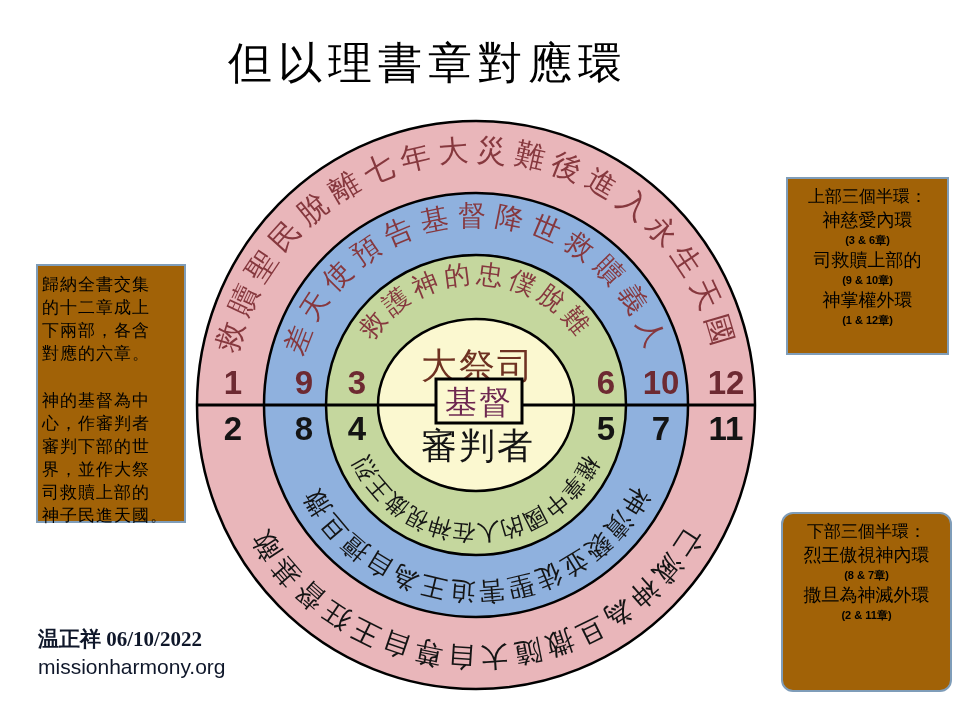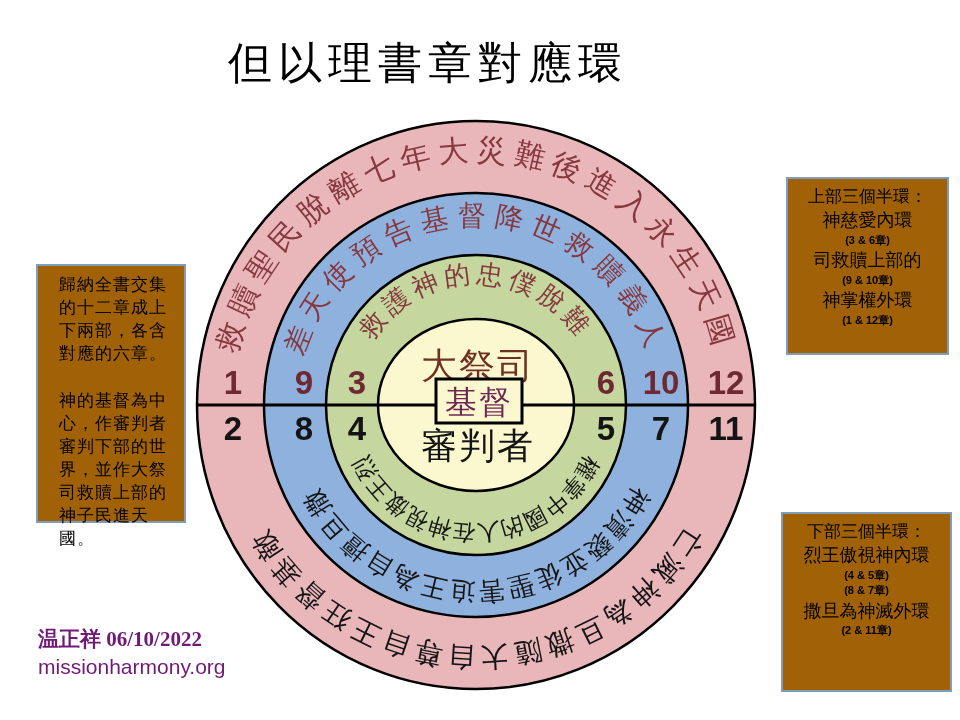--- a/index.html
+++ b/index.html
@@ -2,30 +2,30 @@
 <html><head>
 <meta charset="utf-8">
 <style>
   html,body{margin:0;padding:0;background:#ffffff;}
   .page{position:relative;width:960px;height:720px;background:#ffffff;overflow:hidden;
         font-family:"Liberation Serif","DejaVu Serif",serif;}
   .page-title{position:absolute;left:0;top:34px;width:856px;text-align:center;
         font-size:44px;letter-spacing:6px;color:#000;}
   svg.diagram{position:absolute;left:0;top:0;}
   .note-box{position:absolute;background:#a16207;border:2px solid #7f9db9;box-sizing:border-box;}
-  .left-note{left:36px;top:264px;width:150px;height:259px;padding:7px 6px 0 21px;
+  .left-note{left:36px;top:264px;width:150px;height:259px;padding:7px 6px 0 4px;
         font-size:17px;line-height:1.36;color:#000;white-space:pre-line;letter-spacing:1px;}
   .right-note{padding:6px 4px;text-align:center;color:#000;}
   .rt-note{left:786px;top:177px;width:163px;height:178px;}
-  .rb-note{left:781px;top:512px;width:171px;height:180px;}
+  .rb-note{left:781px;top:512px;width:171px;height:180px;border-radius:12px;}
   .note-line{font-size:18px;line-height:1.38;}
   .note-line.head{font-size:17px;}
   .note-line.chap{font-family:"Liberation Sans","DejaVu Sans",sans-serif;
         font-weight:bold;font-size:11px;}
-  .credit{position:absolute;left:38px;top:626px;color:#701a75;}
+  .credit{position:absolute;left:38px;top:626px;color:#0f172a;}
   .credit .author{font-size:21px;font-weight:bold;line-height:1.3;}
   .credit .site{font-family:"Liberation Sans","DejaVu Sans",sans-serif;
         font-size:21px;font-weight:normal;line-height:1.3;}
   text{font-family:"Liberation Serif","DejaVu Serif",serif;}
   text.num{font-family:"Liberation Sans","DejaVu Sans",sans-serif;font-weight:bold;}
 </style>
 </head>
 <body>
 
 <div class="page">
@@ -110,21 +110,20 @@
     <div class="note-line chap">(3 &amp; 6章)</div>
     <div class="note-line">司救贖上部的</div>
     <div class="note-line chap">(9 &amp; 10章)</div>
     <div class="note-line">神掌權外環</div>
     <div class="note-line chap">(1 &amp; 12章)</div>
   </div>
 
   <div class="note-box right-note rb-note">
     <div class="note-line head">下部三個半環：</div>
     <div class="note-line">烈王傲視神內環</div>
-    <div class="note-line chap">(4 &amp; 5章)</div>
     <div class="note-line chap">(8 &amp; 7章)</div>
     <div class="note-line">撒旦為神滅外環</div>
     <div class="note-line chap">(2 &amp; 11章)</div>
   </div>
 
   <div class="credit">
     <div class="author">温正祥 06/10/2022</div>
     <div class="site">missionharmony.org</div>
   </div>
 

